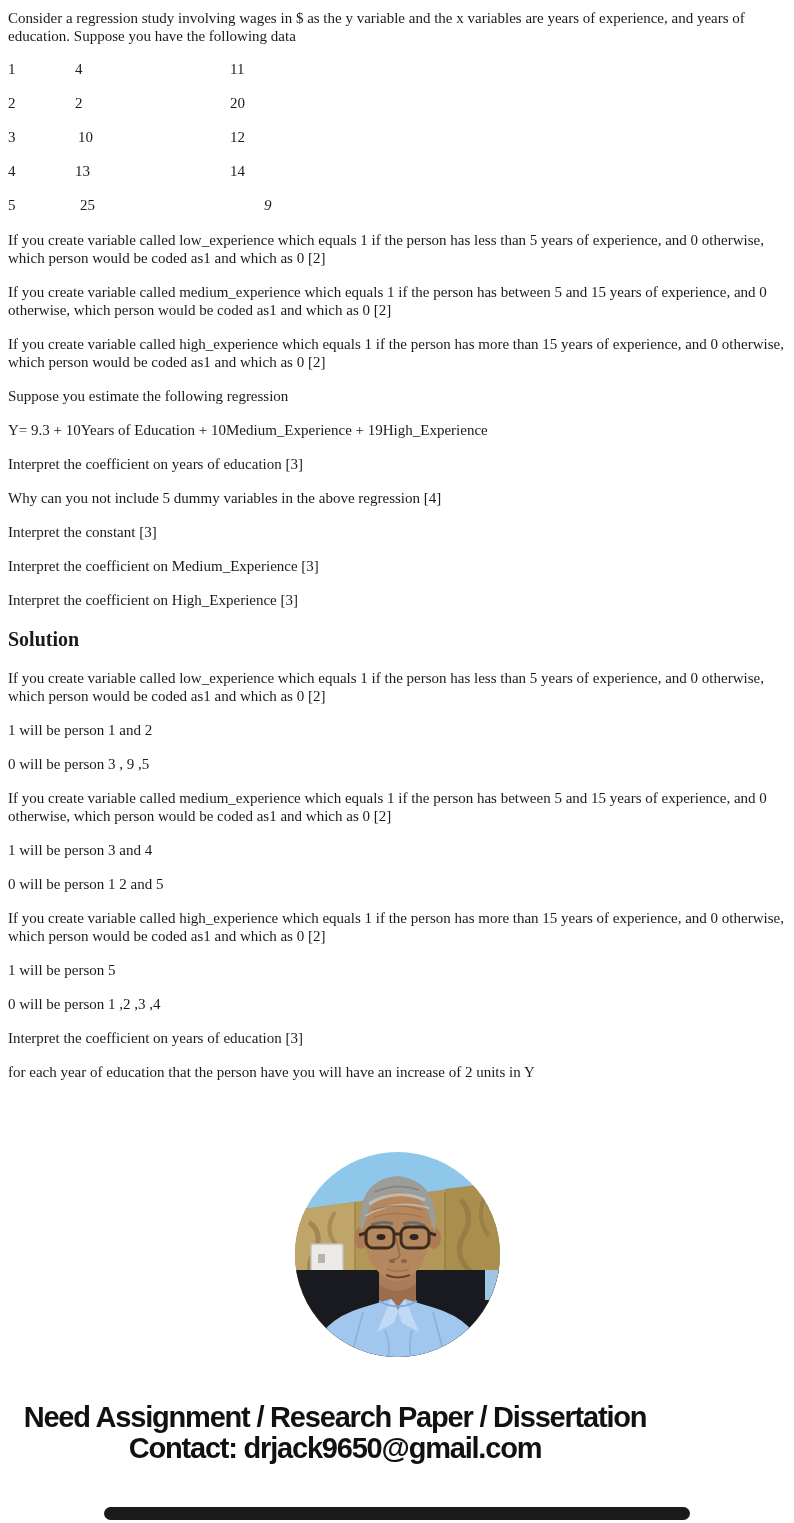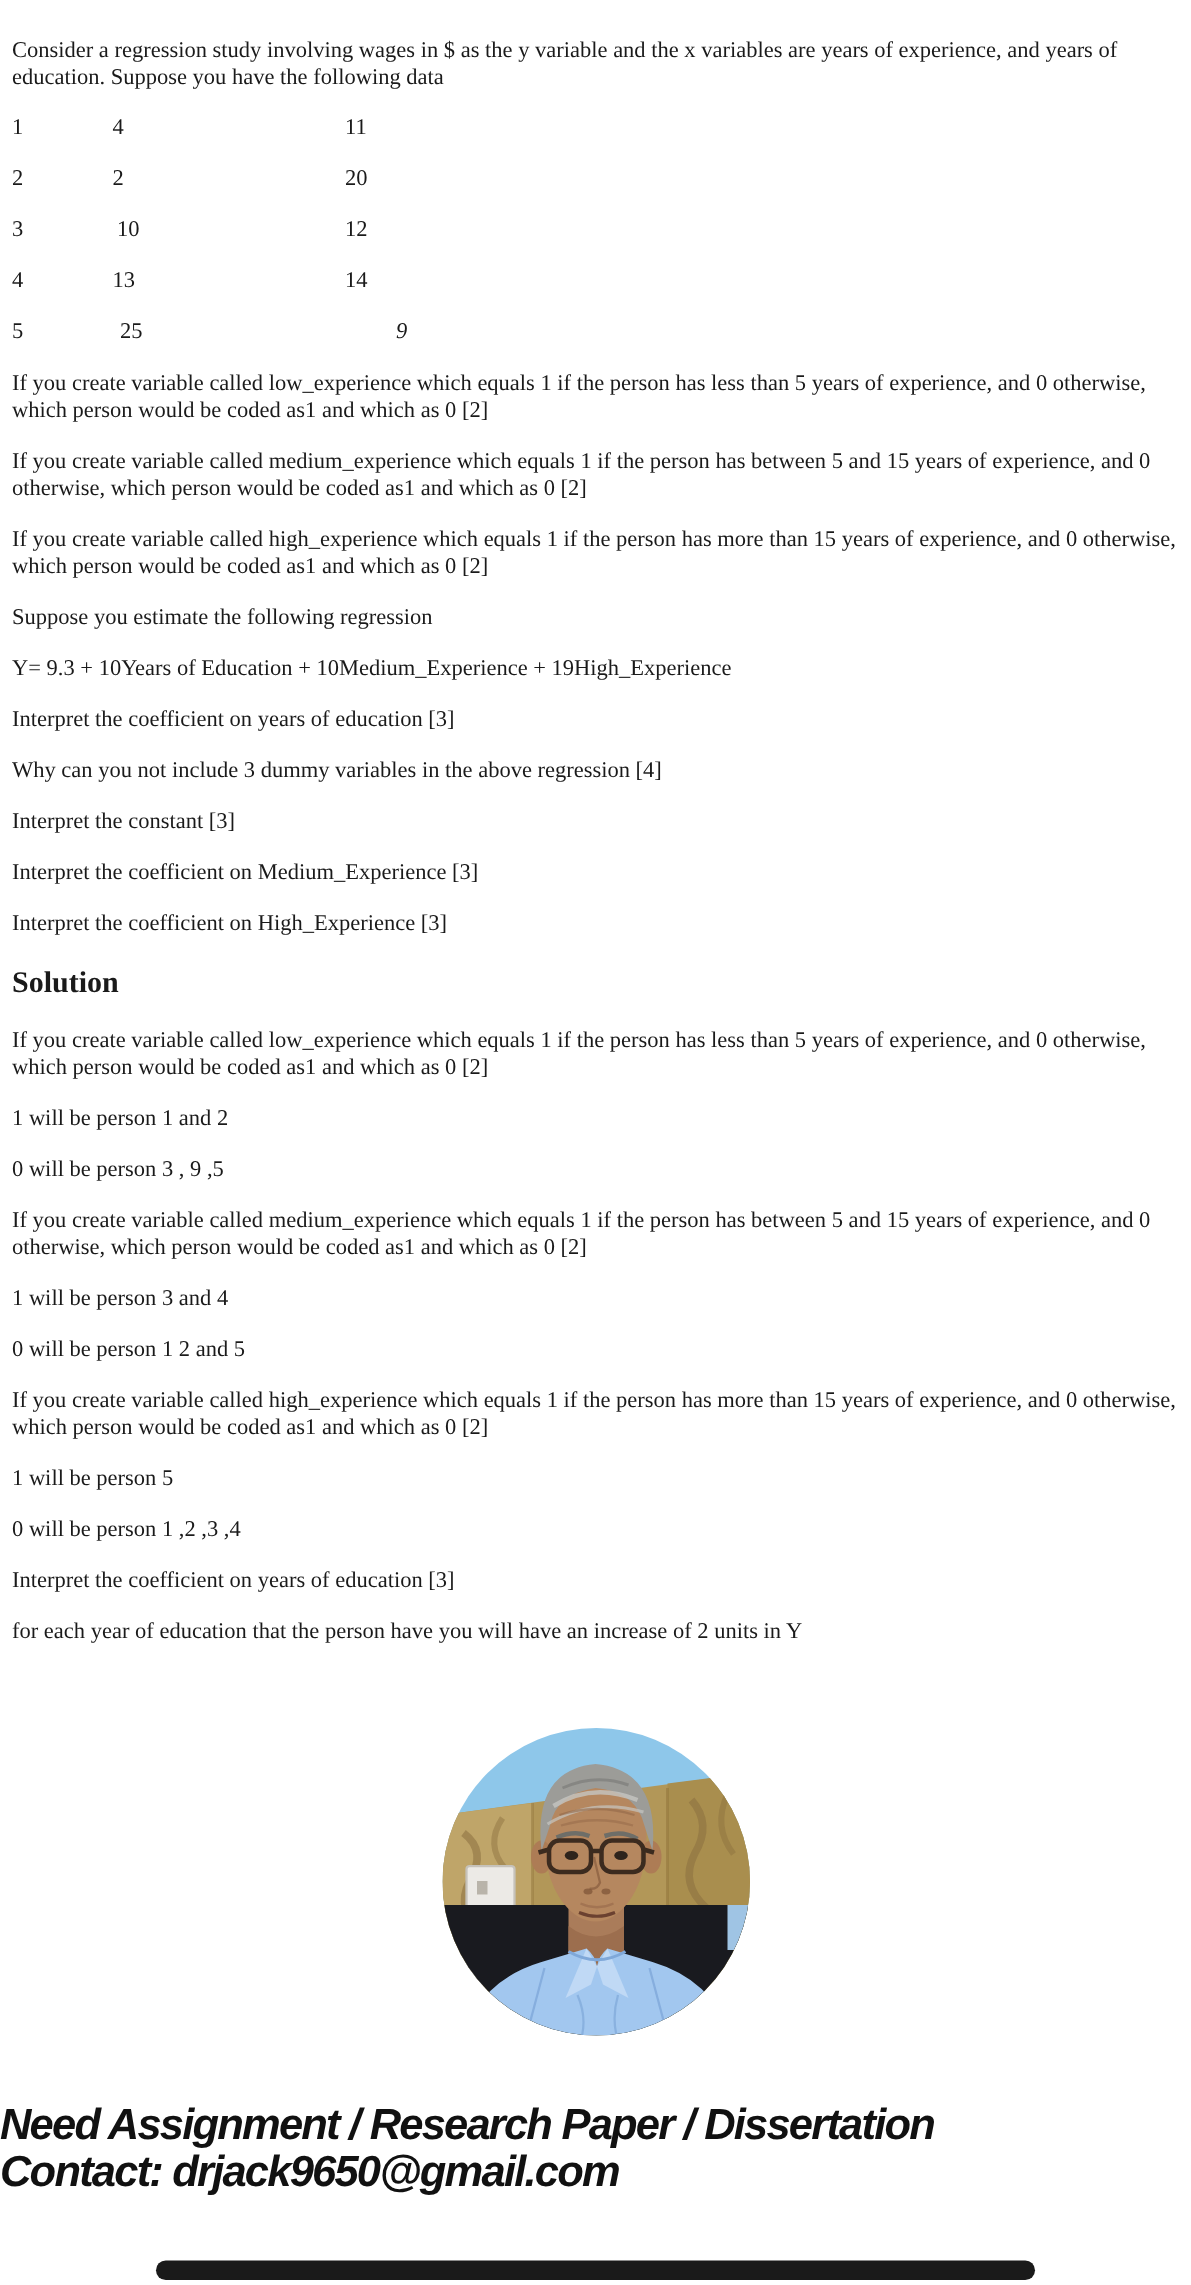--- a/index.html
+++ b/index.html
@@ -13,21 +13,20 @@
     font-family: "Liberation Serif", serif;
     color: #1a1a1a;
   }
   .doc {
     position: absolute;
     left: 8px;
     top: 0;
     width: 780px;
     padding-top: 9px;
     font-size: 15px;
-    margin-top: 16px;
   }
   .doc p {
     margin: 0 0 16px 0;
     line-height: 18px;
   }
   
   .trow {
     position: relative;
     height: 18px;
     margin-bottom: 16px;
@@ -52,28 +51,27 @@
     left: 295px;
     top: 1152px;
     width: 205px;
     height: 205px;
   }
   .footer {
     position: absolute;
     left: 0;
     top: 1402px;
     width: 670px;
-    text-align: left;
+    text-align: center;
     font-family: "Liberation Sans", sans-serif;
     font-weight: bold;
     font-size: 29px;
     line-height: 31px;
     letter-spacing: -1.2px;
     color: #111111;
-    font-style: italic;
   }
   .bottom-bar {
     position: absolute;
     left: 104px;
     top: 1507px;
     width: 586px;
     height: 13px;
     border-radius: 7px;
     background: #1a1a1a;
   }
@@ -114,21 +112,21 @@
         <span class="c2">9</span>
       </div>
     </div>
 
     <p>If you create variable called low_experience which equals 1 if the person has less than 5 years of experience, and 0 otherwise, which person would be coded as1 and which as 0 [2]</p>
     <p>If you create variable called medium_experience which equals 1 if the person has between 5 and 15 years of experience, and 0 otherwise, which person would be coded as1 and which as 0 [2]</p>
     <p>If you create variable called high_experience which equals 1 if the person has more than 15 years of experience, and 0 otherwise, which person would be coded as1 and which as 0 [2]</p>
     <p>Suppose you estimate the following regression</p>
     <p>Y= 9.3 + 10Years of Education + 10Medium_Experience + 19High_Experience</p>
     <p>Interpret the coefficient on years of education [3]</p>
-    <p>Why can you not include 3 dummy variables in the above regression [4]</p>
+    <p>Why can you not include 5 dummy variables in the above regression [4]</p>
     <p>Interpret the constant [3]</p>
     <p>Interpret the coefficient on Medium_Experience [3]</p>
     <p>Interpret the coefficient on High_Experience [3]</p>
 
     <h2 class="solution-h">Solution</h2>
 
     <p>If you create variable called low_experience which equals 1 if the person has less than 5 years of experience, and 0 otherwise, which person would be coded as1 and which as 0 [2]</p>
     <p>1 will be person 1 and 2</p>
     <p>0 will be person 3 , 9 ,5</p>
     <p>If you create variable called medium_experience which equals 1 if the person has between 5 and 15 years of experience, and 0 otherwise, which person would be coded as1 and which as 0 [2]</p>

